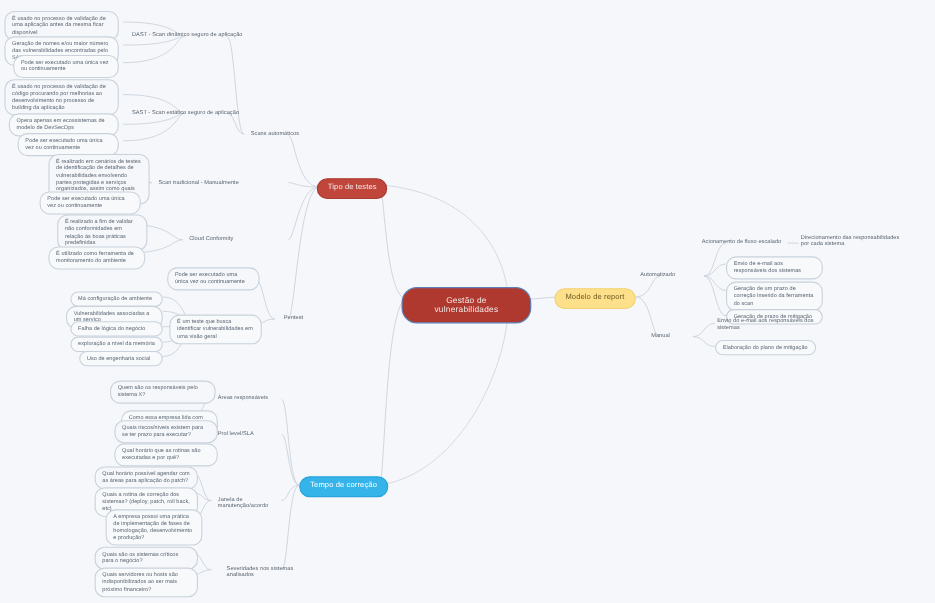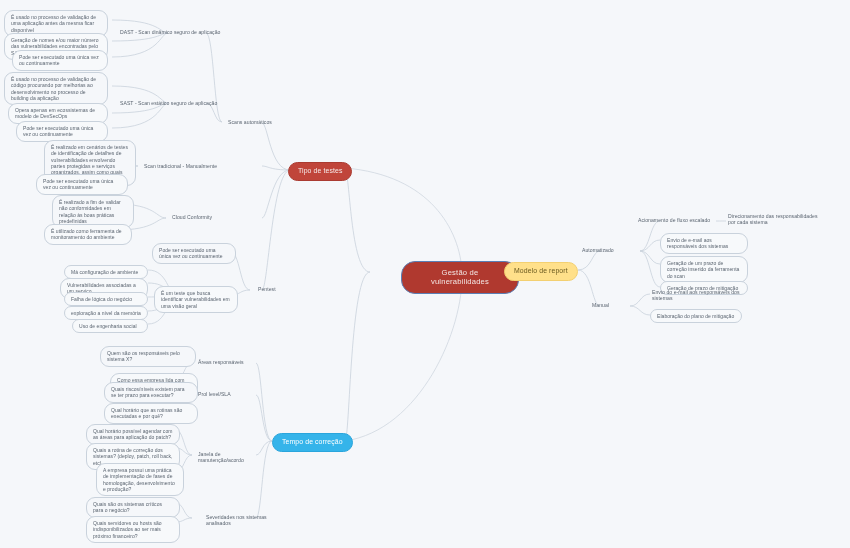--- a/index.html
+++ b/index.html
@@ -124,21 +124,21 @@
       <path d="M192,395 C184,395 184,389 176,389"></path>
       <path d="M192,395 C184,395 184,410 176,410"></path>
       <path d="M192,455 C184,455 184,430 176,430"></path>
       <path d="M192,455 C184,455 184,448 176,448"></path>
       <path d="M192,455 C184,455 184,472 176,472"></path>
       <path d="M192,518 C184,518 184,503 176,503"></path>
       <path d="M192,518 C184,518 184,522 176,522"></path>
     </g>
   </svg>
 
-  <div class="node root" style="left:365px;top:261px;width:118px;margin-left:36px;">Gestão de vulnerabilidades</div>
+  <div class="node root" style="left:365px;top:261px;width:118px;">Gestão de vulnerabilidades</div>
 
   <div class="node pill red" style="left:288px;top:162px;">Tipo de testes</div>
   <div class="node pill yellow" style="left:504px;top:262px;">Modelo de report</div>
   <div class="node pill blue" style="left:272px;top:433px;">Tempo de correção</div>
 
   <div class="node lab" style="left:226px;top:118px;width:70px;">Scans automáticos</div>
 
   <div class="node lab" style="left:118px;top:28px;width:112px;">DAST - Scan dinâmico seguro de aplicação</div>
   <div class="node box plain" style="left:4px;top:10px;width:104px;">É usado no processo de validação de uma aplicação antes da mesma ficar disponível</div>
   <div class="node box" style="left:4px;top:33px;width:104px;">Geração de nomes e/ou maior número das vulnerabilidades encontradas pelo SAST</div>

